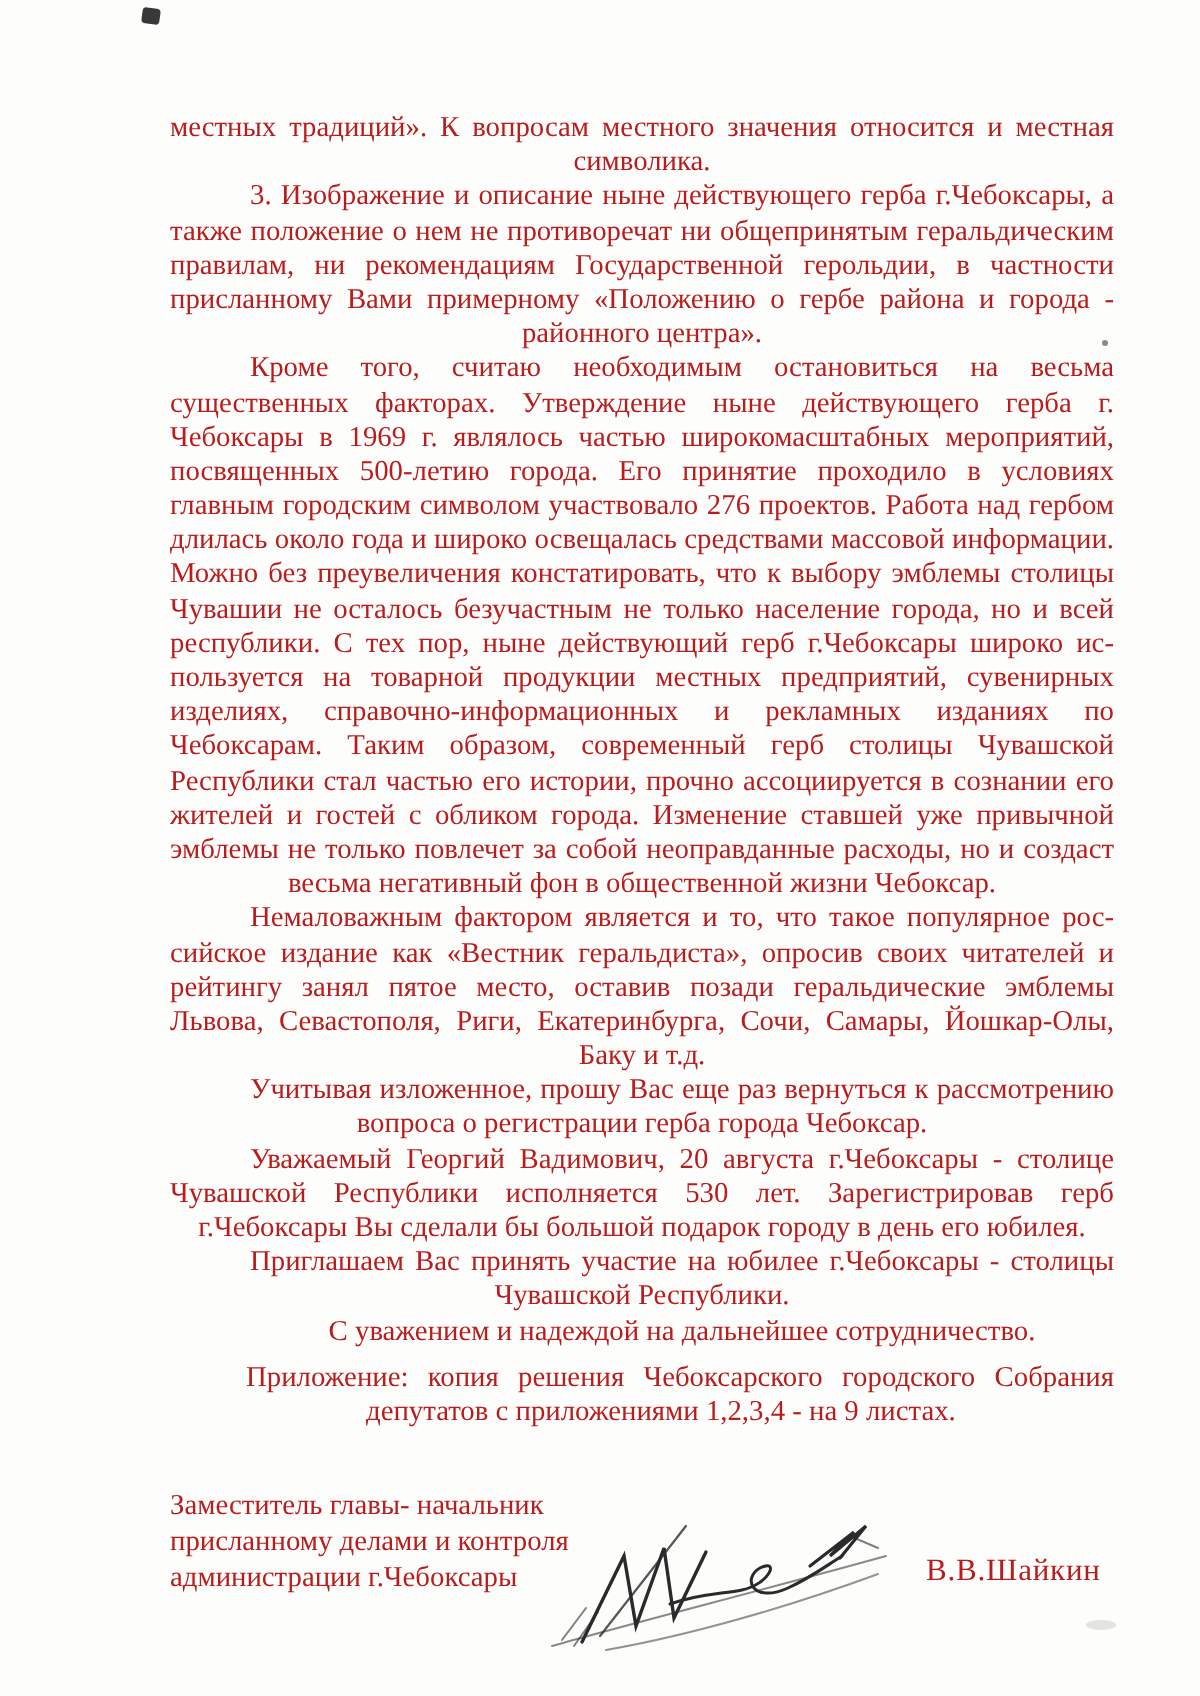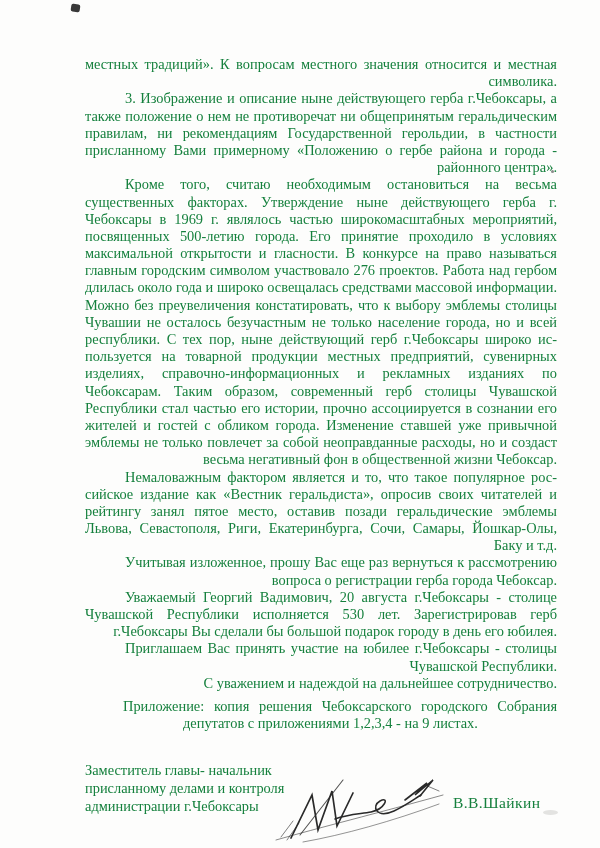--- a/index.html
+++ b/index.html
@@ -1,41 +1,41 @@
 <!DOCTYPE html>
 <html><head>
 <meta charset="utf-8">
 <style>
   html,body{margin:0;padding:0;background:#e8e8e8;}
   .page{
     position:relative;
     width:600px;height:848px;
     background:#fdfdfc;
     font-family:"Liberation Serif", serif;
-    color:#15803d;
+    color:#b91c1c;
     overflow:hidden;
     margin:0 auto;
   }
   .content{
     position:absolute;
     left:85px;top:56px;
     width:472px;
   }
   .para{margin:0;padding:0;}
   .line{
     font-size:14.4px;
     line-height:17.2px;
     height:17.2px;
   }
   .line.j{
     text-align:justify;
     text-align-last:justify;
   }
   .line.last{
-    text-align:right;
+    text-align:center;
     white-space:nowrap;
   }
   .line.ind{padding-left:40px;}
 
   .attach{margin-top:6px;}
   .attach .a1{
     margin-left:38px;
     font-size:14.4px;line-height:17.2px;height:17.2px;
     text-align:justify;text-align-last:justify;
   }
@@ -49,21 +49,21 @@
     margin-top:29px;
     position:relative;
     height:84px;
   }
   .sig-role .line{
     font-size:14.4px;line-height:18px;height:18px;
     white-space:nowrap;text-align:left;
   }
   .sig-name{
     position:absolute;
-    left:368px;top:33px;
+    left:378px;top:33px;
     font-size:15.5px;
     letter-spacing:.4px;
     white-space:nowrap;
   }
   .sig-scribble{
     position:absolute;
     left:188px;top:12px;
     width:178px;height:70px;
   }
   .sig-scribble svg{display:block;width:100%;height:100%;}
@@ -103,21 +103,20 @@
         <div class="line j">также положение о нем не противоречат ни общепринятым геральдическим</div>
         <div class="line j">правилам, ни рекомендациям Государственной герольдии, в частности</div>
         <div class="line j">присланному Вами примерному «Положению о гербе района и города -</div>
         <div class="line last">районного центра».</div>
       </div>
     <div class="para">
         <div class="line j ind">Кроме того, считаю необходимым остановиться на весьма</div>
         <div class="line j">существенных факторах. Утверждение ныне действующего герба г.</div>
         <div class="line j">Чебоксары в 1969 г. являлось частью широкомасштабных мероприятий,</div>
         <div class="line j">посвященных 500-летию города. Его принятие проходило в условиях</div>
-        <div class="line j">максимальной открытости и гласности. В конкурсе на право называться</div>
         <div class="line j">главным городским символом участвовало 276 проектов. Работа над гербом</div>
         <div class="line j">длилась около года и широко освещалась средствами массовой информации.</div>
         <div class="line j">Можно без преувеличения констатировать, что к выбору эмблемы столицы</div>
         <div class="line j">Чувашии не осталось безучастным не только население города, но и всей</div>
         <div class="line j">республики. С тех пор, ныне действующий герб г.Чебоксары широко ис-</div>
         <div class="line j">пользуется на товарной продукции местных предприятий, сувенирных</div>
         <div class="line j">изделиях, справочно-информационных и рекламных изданиях по</div>
         <div class="line j">Чебоксарам. Таким образом, современный герб столицы Чувашской</div>
         <div class="line j">Республики стал частью его истории, прочно ассоциируется в сознании его</div>
         <div class="line j">жителей и гостей с обликом города. Изменение ставшей уже привычной</div>

